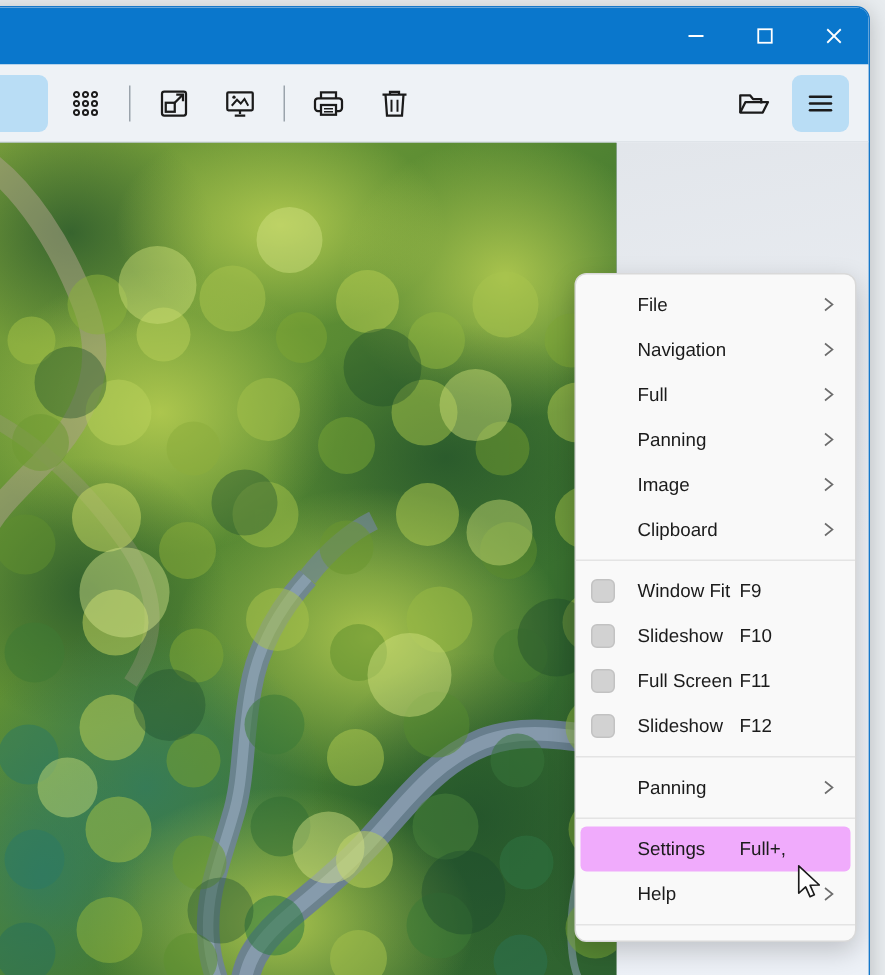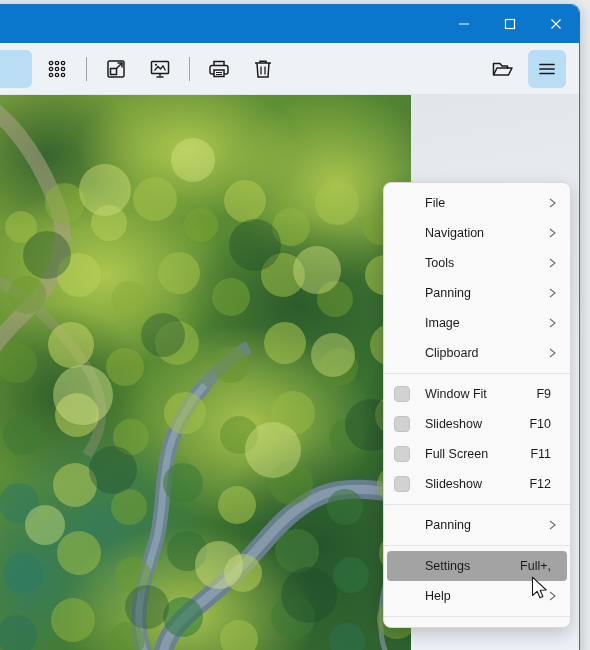--- a/index.html
+++ b/index.html
@@ -154,21 +154,21 @@
   }
   .menu-item {
     position: relative;
     height: 30px;
     margin: 0 3px;
     border-radius: 4px;
     display: flex;
     align-items: center;
   }
   .menu-item.highlight {
-    background: #a3a3a3;
+    background: #f0abfc;
   }
   .mi-check {
     position: absolute;
     left: 7px;
     top: 7px;
     width: 16px;
     height: 16px;
     background: #d2d2d2;
     border: 1px solid #c2c2c2;
     border-radius: 4px;
@@ -178,21 +178,21 @@
     position: absolute;
     left: 38px;
     font-size: 12.5px;
     color: #1b1b1b;
     white-space: nowrap;
   }
   .mi-shortcut {
     position: absolute;
     left: 106px;
     width: 58px;
-    text-align: right;
+    text-align: left;
     font-size: 12.5px;
     color: #1b1b1b;
     white-space: nowrap;
   }
   .mi-chevron {
     position: absolute;
     right: 10px;
     color: #6d6d6d;
     display: flex;
     align-items: center;
@@ -502,21 +502,21 @@
           </div>
           <div class="menu-item">
             <span class="mi-label">Navigation</span>
             <span class="mi-chevron">
               <svg width="9" height="12" viewBox="0 0 9 12">
                 <polyline points="2,2 7,6 2,10" fill="none" stroke="currentColor" stroke-width="1.1"></polyline>
               </svg>
             </span>
           </div>
           <div class="menu-item">
-            <span class="mi-label">Tools</span>
+            <span class="mi-label">Full</span>
             <span class="mi-chevron">
               <svg width="9" height="12" viewBox="0 0 9 12">
                 <polyline points="2,2 7,6 2,10" fill="none" stroke="currentColor" stroke-width="1.1"></polyline>
               </svg>
             </span>
           </div>
           <div class="menu-item">
             <span class="mi-label">Panning</span>
             <span class="mi-chevron">
               <svg width="9" height="12" viewBox="0 0 9 12">

